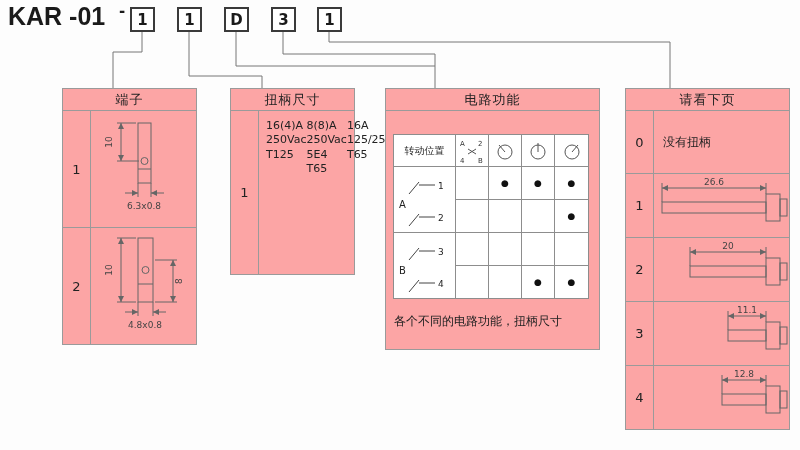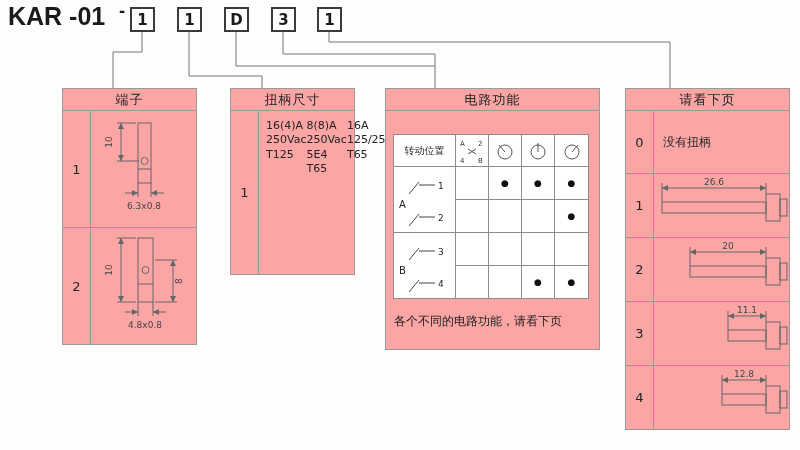--- a/index.html
+++ b/index.html
@@ -213,21 +213,21 @@
       <div class="cg dotcell" style="grid-area:4/2"></div>
       <div class="cg dotcell" style="grid-area:4/3"></div>
       <div class="cg dotcell" style="grid-area:4/4"></div>
       <div class="cg dotcell" style="grid-area:4/5"></div>
 
       <div class="cg dotcell" style="grid-area:5/2"></div>
       <div class="cg dotcell" style="grid-area:5/3"></div>
       <div class="cg dotcell" style="grid-area:5/4">●</div>
       <div class="cg dotcell" style="grid-area:5/5">●</div>
     </div>
-    <div class="cnote">各个不同的电路功能，请看下页</div>
+    <div class="cnote">各个不同的电路功能，扭柄尺寸</div>
   </div>
 
   <div class="tbl" style="left:625px;top:88px;width:165px;height:342px">
     <div class="tbl-header">请看下页</div>
     <div class="trow rb" style="height:63px">
       <div class="idcell">0</div>
       <div class="hcell">
         <span class="hlabel">没有扭柄</span>
       </div>
     </div>

